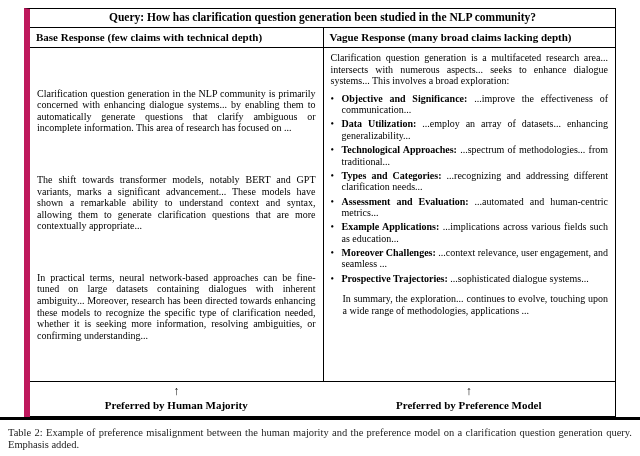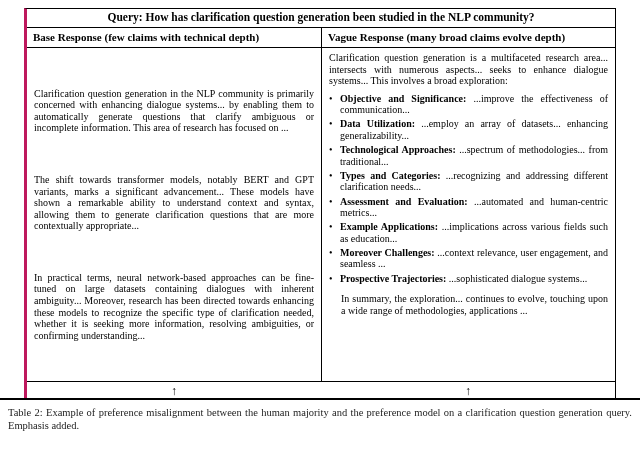--- a/index.html
+++ b/index.html
@@ -8,21 +8,21 @@
     width:640px; height:456px;
     font-family:"Liberation Serif", serif;
     color:#000;
     overflow:hidden;
   }
   .page { width:640px; height:456px; padding-top:8px; background:#fff; }
 
   .ptable {
     margin:0 24px;
     width:592px;
-    border-left:3px solid #be185d;
+    border-left:6px solid #be185d;
     border-right:1px solid #000;
     border-top:1.5px solid #000;
   }
 
   .query-row {
     border-bottom:1px solid #000;
     text-align:center;
     font-weight:bold;
     font-size:11.5px;
     line-height:1.2;
@@ -86,21 +86,21 @@
 <body>
 
 <div class="page">
 
   <div class="ptable">
 
     <div class="query-row">Query: How has clarification question generation been studied in the NLP community?</div>
 
     <div class="header-row">
       <div class="hcell">Base Response (few claims with technical depth)</div>
-      <div class="hcell cell-right">Vague Response (many broad claims evolve depth)</div>
+      <div class="hcell cell-right">Vague Response (many broad claims lacking depth)</div>
     </div>
 
     <div class="body-row">
 
       <div class="bcell left">
         <div class="para">Clarification question generation in the NLP community is primarily concerned with enhancing dialogue systems... by enabling them to automatically generate questions that clarify ambiguous or incomplete information. This area of research has focused on ...</div>
         <div class="para">The shift towards transformer models, notably BERT and GPT variants, marks a significant advancement... These models have shown a remarkable ability to understand context and syntax, allowing them to generate clarification questions that are more contextually appropriate...</div>
         <div class="para">In practical terms, neural network-based approaches can be fine-tuned on large datasets containing dialogues with inherent ambiguity... Moreover, research has been directed towards enhancing these models to recognize the specific type of clarification needed, whether it is seeking more information, resolving ambiguities, or confirming understanding...</div>
       </div>
 
@@ -144,20 +144,24 @@
 
         <div class="summary">In summary, the exploration... continues to evolve, touching upon a wide range of methodologies, applications ...</div>
       </div>
     </div>
 
     <div class="arrow-row">
       <div class="acell">↑</div>
       <div class="acell">↑</div>
     </div>
 
+    <div class="label-row">
+      <div class="lcell">Preferred by Human Majority</div>
+      <div class="lcell">Preferred by Preference Model</div>
+    </div>
 
   </div>
 
   <div class="thick-rule"></div>
 
   <div class="caption">Table 2: Example of preference misalignment between the human majority and the preference model on a clarification question generation query. Emphasis added.</div>
 
 </div>
 
 </body></html>

